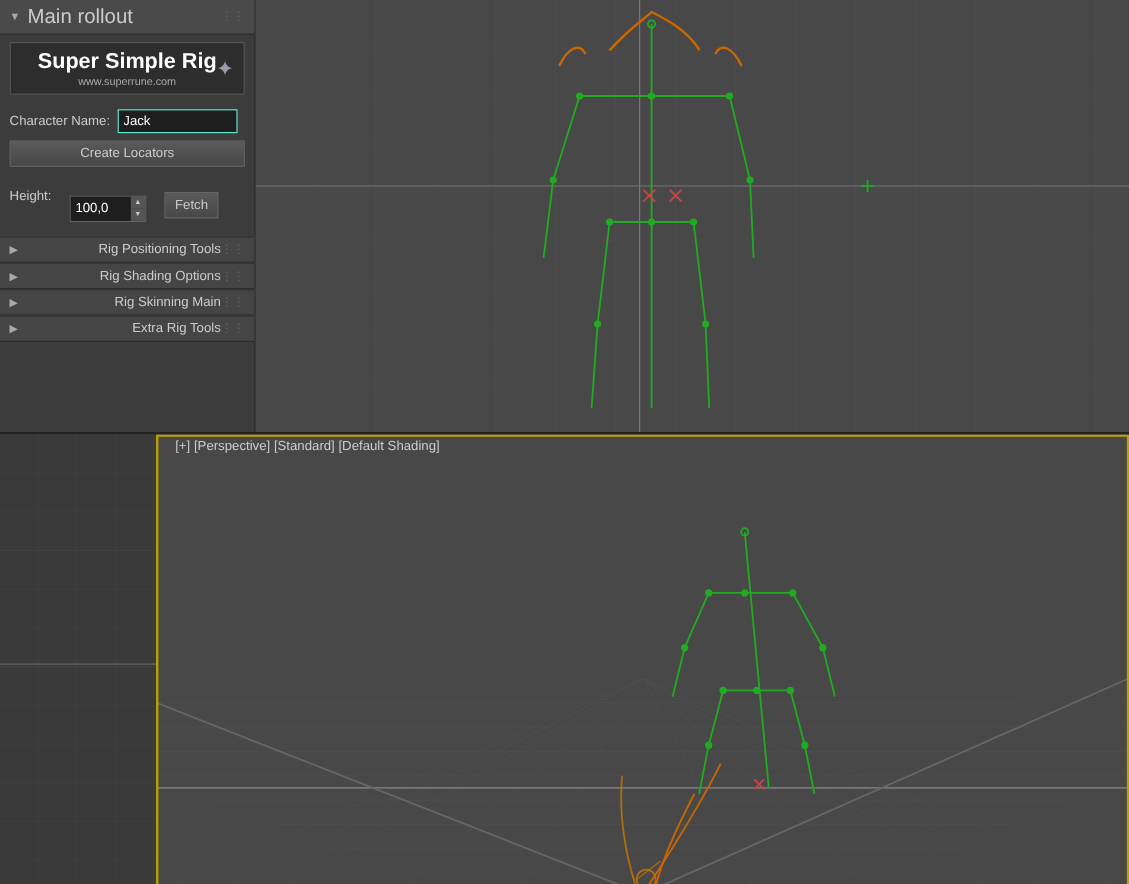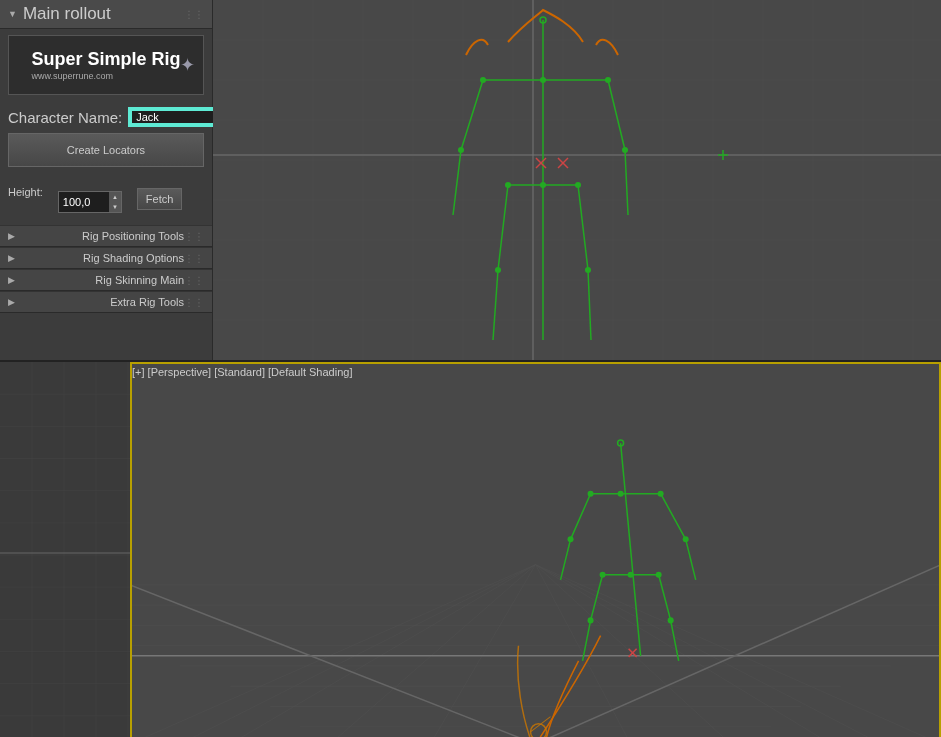--- a/index.html
+++ b/index.html
@@ -54,41 +54,41 @@
     .sidebar-header-grip {
       margin-left: auto;
       color: #666;
       font-size: 10px;
     }
 
     
     .logo-banner {
       background: #2d2d2d;
       margin: 6px 8px;
-      height: 60px;
+      height: 44px;
       display: flex;
       align-items: center;
       justify-content: center;
       border: 1px solid #555;
       position: relative;
       overflow: hidden;
     }
 
     .logo-text-big {
       color: #ffffff;
       font-size: 18px;
       font-weight: bold;
       text-align: center;
       line-height: 1.2;
     }
 
     .logo-text-small {
       color: #aaaaaa;
       font-size: 9px;
-      text-align: left;
+      text-align: center;
     }
 
     .logo-star {
       position: absolute;
       right: 8px;
       color: #9999aa;
       font-size: 18px;
     }
 
     
@@ -99,44 +99,44 @@
     .char-name-row {
       display: flex;
       align-items: center;
       gap: 6px;
       margin-bottom: 6px;
     }
 
     .char-name-label {
       color: #cccccc;
       white-space: nowrap;
-      font-size: 15px;
+      font-size: 11px;
       text-align: right;
     }
 
     .char-name-input {
       background: #1e1e1e;
-      border: 4px solid #5eead4;
+      border: 1px solid #5eead4;
       color: #ffffff;
       padding: 2px 4px;
       font-size: 11px;
       width: 100px;
       height: 20px;
     }
 
     .btn-wide {
       background: linear-gradient(to bottom, #5a5a5a, #474747);
       border: 1px solid #666;
       color: #cccccc;
       padding: 3px 8px;
       font-size: 11px;
       cursor: pointer;
       width: 100%;
       margin-bottom: 4px;
-      height: 34px;
+      height: 22px;
     }
 
     .height-row {
       display: flex;
       align-items: center;
       gap: 15px;
       margin-bottom: 6px;
     }
 
     .height-label {
@@ -250,21 +250,21 @@
     .bottom-viewport {
       flex: 1;
       background: #4a4a4a;
       position: relative;
       overflow: hidden;
     }
 
     .viewport-label {
       position: absolute;
       top: 4px;
-      left: 2px;
+      left: 16px;
       color: #cccccc;
       font-size: 11px;
       z-index: 10;
       white-space: nowrap;
     }
 
     
     .grid-svg {
       position: absolute;
       top: 0;

